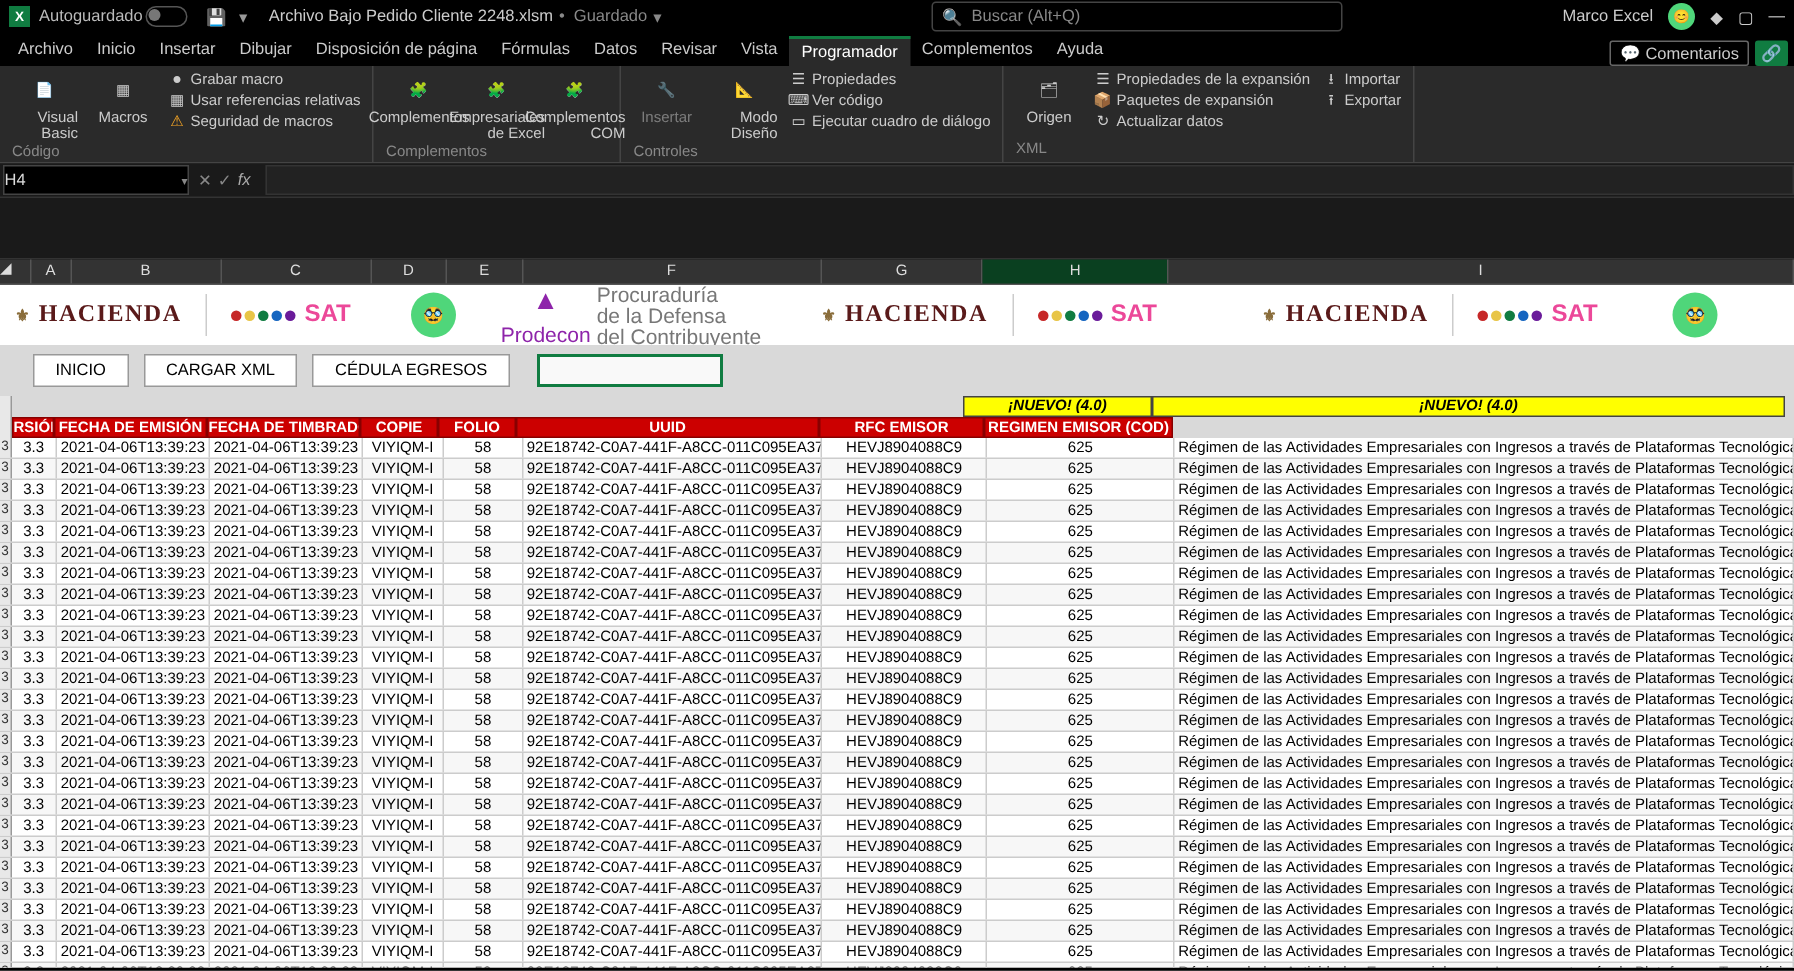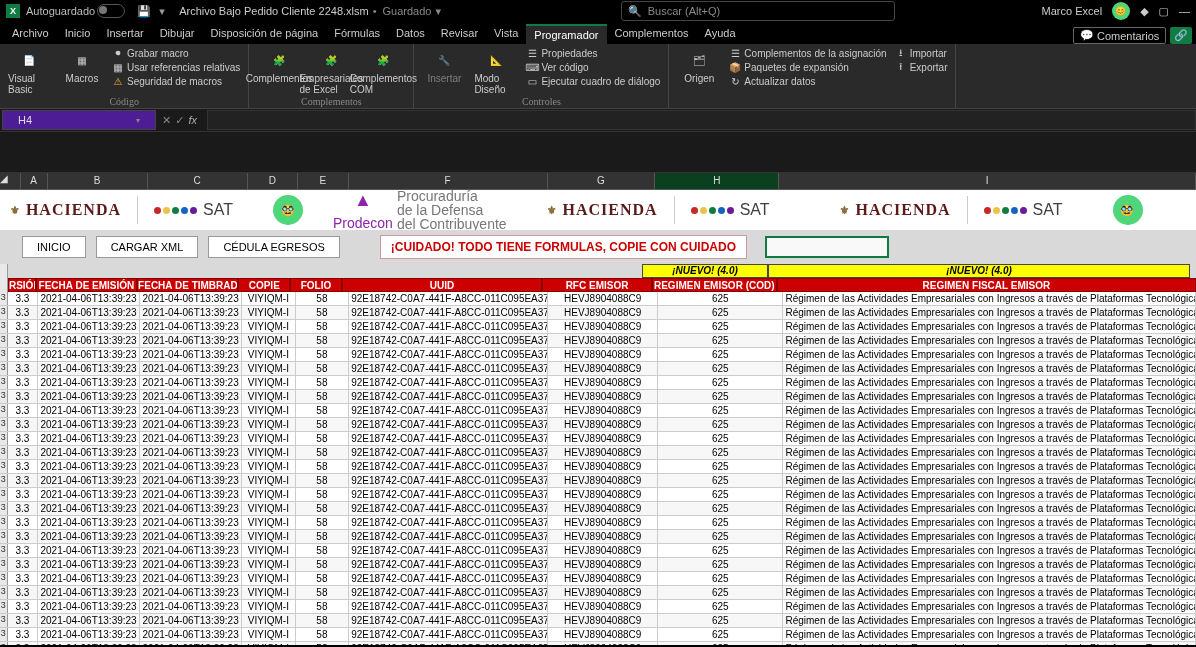--- a/index.html
+++ b/index.html
@@ -21,47 +21,47 @@
   .tab.active{background:#2a2a2a;color:#fff;border-top:2px solid #107c41;}
   .tabs .right{margin-left:auto;display:flex;align-items:center;gap:4px;padding-right:4px;}
   .comments-btn{border:1px solid #666;padding:1px 6px;color:#ccc;border-radius:2px;font-size:11px;display:flex;align-items:center;gap:3px;}
   .share-btn{background:#107c41;color:#fff;padding:2px 4px;border-radius:2px;font-size:11px;}
   
   .ribbon{height:64px;background:#2a2a2a;display:flex;align-items:stretch;border-bottom:1px solid #444;}
   .group{border-right:1px solid #444;padding:2px 8px;display:flex;flex-direction:column;}
   .group-body{flex:1;display:flex;align-items:flex-start;gap:8px;color:#ccc;font-size:10px;}
   .big-btn{display:flex;flex-direction:column;align-items:center;gap:2px;width:44px;padding-top:2px;}
   .big-btn .ico{width:24px;height:24px;display:flex;align-items:center;justify-content:center;}
-  .big-btn span{font-size:10px;text-align:left;line-height:1.05;}
+  .big-btn span{font-size:10px;text-align:right;line-height:1.05;}
   .stack{display:flex;flex-direction:column;gap:0px;font-size:10px;padding-top:0;}
   .stack .row{display:flex;align-items:center;gap:3px;padding:1px 0;white-space:nowrap;}
-  .group-label{text-align:center;color:#888;font-size:10px;padding:1px 0;font-family:Liberation Serif, serif;}
+  .group-label{color:#888;font-size:10px;padding:1px 0;}
   .mini{width:12px;height:12px;display:inline-flex;align-items:center;justify-content:center;}
   
   .fxbar{height:22px;background:#1a1a1a;display:flex;align-items:center;border-bottom:1px solid #333;}
-  .namebox{width:122px;height:18px;background:#4c1d95;border:1px solid #444;margin-left:2px;color:#ddd;padding:0 15px;display:flex;align-items:center;}
+  .namebox{width:122px;height:18px;background:#000000;border:1px solid #444;margin-left:2px;color:#ddd;padding:0 0;display:flex;align-items:center;}
   .namebox .dd{margin-left:auto;color:#888;font-size:8px;}
   .fxbtns{color:#888;padding:0 6px;display:flex;gap:4px;}
   .fxlabel{font-style:italic;color:#aaa;margin-right:4px;}
   .fxinput{flex:1;background:#222;height:18px;border:1px solid #333;}
   
   
   .colhdr{height:16px;background:#333;display:flex;color:#ddd;font-size:10px;border-bottom:1px solid #555;}
   .colhdr .corner{width:20px;border-right:1px solid #555;}
   .ch{border-right:1px solid #555;text-align:center;line-height:16px;}
   .ch.sel{background:#0a4020;}
   
   .sheet{position:relative;background:#d9d9d9;color:#000;height:455px;overflow:hidden;}
   
   .logosrow{height:40px;background:#fff;display:flex;align-items:center;overflow:hidden;}
   .logo{display:flex;align-items:center;gap:6px;padding:0 10px;font-weight:bold;}
   .hacienda{font-family:Georgia,serif;color:#5a1a1a;font-size:16px;letter-spacing:1px;}
   .sat-dots{display:flex;gap:2px;}
   .sat-dots .d{width:7px;height:7px;border-radius:50%;}
-  .sat{color:#404040;font-weight:normal;font-size:16px;}
+  .sat{color:#ec4899;font-weight:bold;font-size:16px;}
   .face{width:30px;height:30px;border-radius:50%;background:#4fd67a;display:flex;align-items:center;justify-content:center;}
   .prodecon{display:flex;align-items:center;gap:4px;}
   .sep{width:1px;background:#ccc;height:28px;margin:0 6px;}
   
   .btnrow{height:34px;background:#d9d9d9;display:flex;align-items:center;gap:10px;padding-left:22px;}
   .xbtn{background:#fff;border:1px solid #999;padding:4px 14px;font-size:11px;font-family:Arial;border-radius:0;}
   .warning{color:#c00;font-weight:bold;font-size:12px;border:1px solid #c99;background:#fff;padding:4px 10px;margin-left:30px;}
   .selcell{border:2px solid #107c41;width:120px;height:18px;background:#f9f9f9;}
   
   .yellowrow{height:14px;display:flex;font-size:10px;}
@@ -216,21 +216,21 @@
 
   <div class="group">
     <div class="group-body">
       <div class="big-btn">
         <div class="ico">🗂</div>
         <span>Origen</span>
       </div>
       <div class="stack gray">
         <div class="row">
             <span class="mini">☰</span>
-            <span>Complementos de la asignación</span>
+            <span>Propiedades de la expansión</span>
           </div>
         <div class="row">
             <span class="mini">📦</span>
             <span>Paquetes de expansión</span>
           </div>
         <div class="row">
             <span class="mini">↻</span>
             <span>Actualizar datos</span>
           </div>
       </div>
@@ -238,20 +238,21 @@
         <div class="row">
             <span class="mini">⭳</span>
             <span>Importar</span>
           </div>
         <div class="row">
             <span class="mini">⭱</span>
             <span>Exportar</span>
           </div>
       </div>
     </div>
+    <div class="group-label">XML</div>
   </div>
 </div>
 
 <div class="fxbar">
   <div class="namebox">
     <span>H4</span>
       <span class="dd">▾</span>
   </div>
   <div class="fxbtns">
     <span>✕</span>
@@ -332,21 +333,20 @@
       </span>
       <span class="sat">SAT</span>
     </div>
     <div class="face" style="margin-left:40px">🥸</div>
   </div>
 
   <div class="btnrow">
     <button class="xbtn">INICIO</button>
     <button class="xbtn">CARGAR XML</button>
     <button class="xbtn">CÉDULA EGRESOS</button>
-    <div class="warning">¡CUIDADO! TODO TIENE FORMULAS, COPIE CON CUIDADO</div>
     <div class="selcell" style="margin-left:8px"></div>
   </div>
 
   <div class="yellowrow">
     <div class="rownum"></div>
     <div class="pad w-a"></div>
       <div class="pad w-b"></div>
       <div class="pad w-c"></div>
       <div class="pad w-d"></div>
       <div class="pad w-e"></div>
@@ -359,21 +359,20 @@
   <div class="redrow">
     <div class="rownum" style="background:#e8e8e8"></div>
     <div class="rc w-a">RSIÓN</div>
     <div class="rc w-b">FECHA DE EMISIÓN</div>
     <div class="rc w-c">FECHA DE TIMBRADO</div>
     <div class="rc w-d">COPIE</div>
     <div class="rc w-e">FOLIO</div>
     <div class="rc w-f">UUID</div>
     <div class="rc w-g">RFC EMISOR</div>
     <div class="rc w-h">REGIMEN EMISOR (COD)</div>
-    <div class="rc w-i">REGIMEN FISCAL EMISOR</div>
   </div>
 
   <div id="rows">
       <div class="datarow">
         <div class="rownum">3</div>
         <div class="dc w-a">3.3</div>
         <div class="dc w-b">2021-04-06T13:39:23</div>
         <div class="dc w-c">2021-04-06T13:39:23</div>
         <div class="dc w-d">VIYIQM-I</div>
         <div class="dc w-e">58</div>

